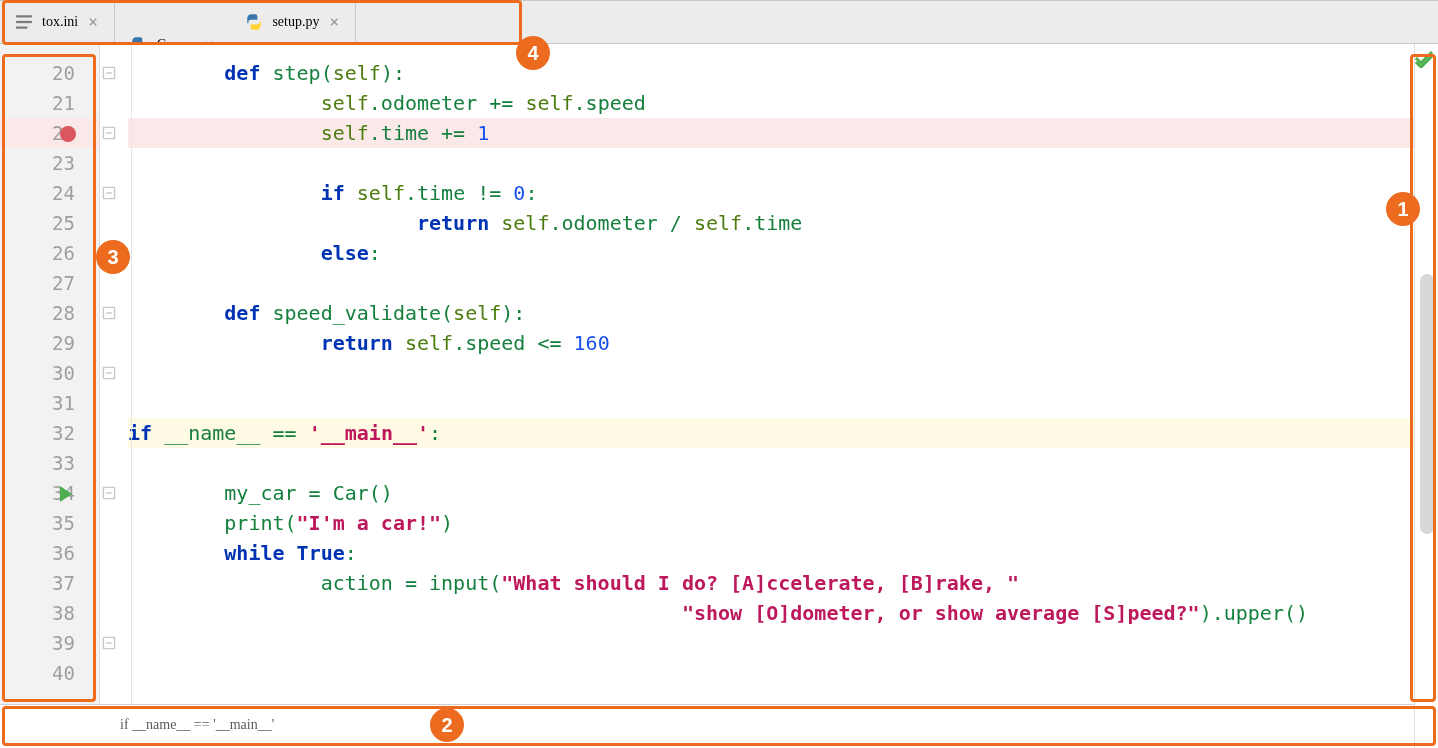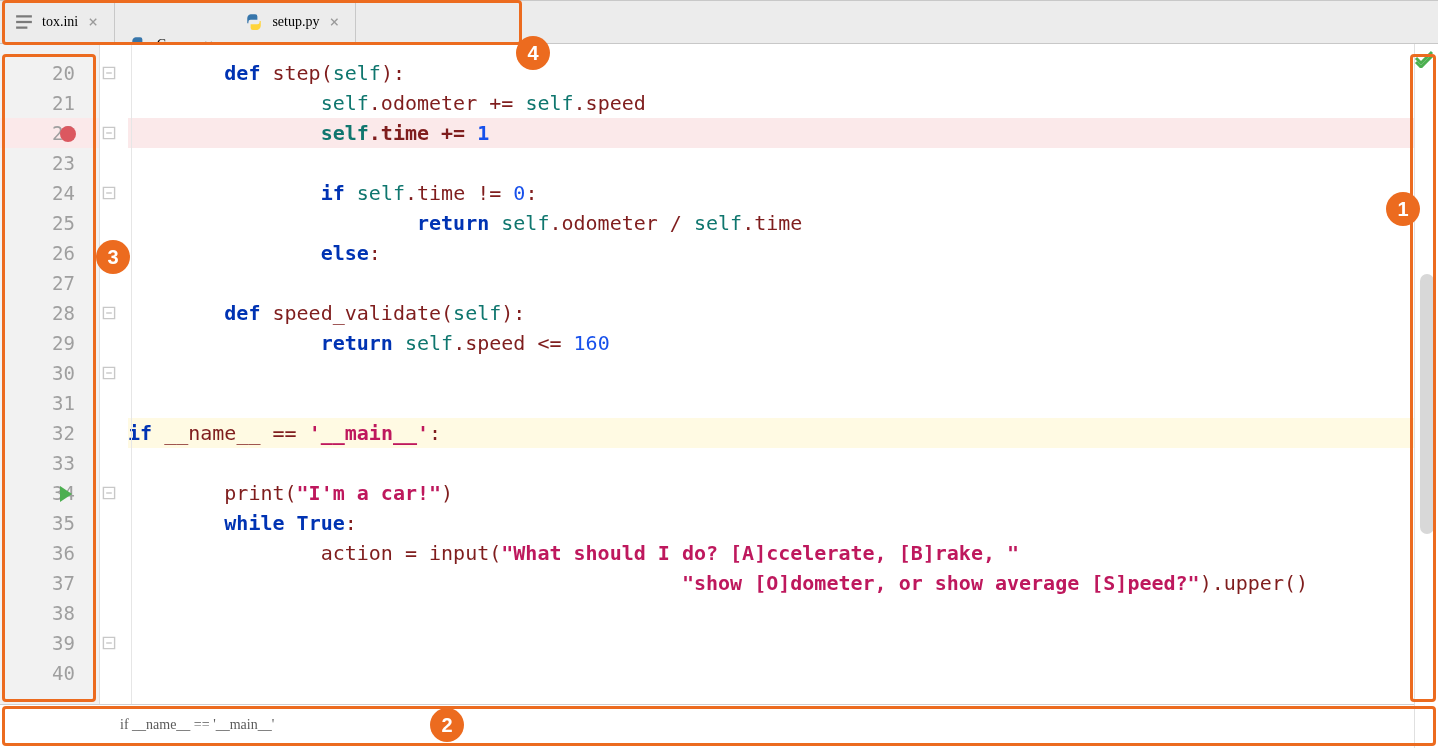--- a/index.html
+++ b/index.html
@@ -104,27 +104,27 @@
     padding-top: 14px;
     position: relative;
     overflow: hidden;
   }
   .code-line {
     height: 30px;
     line-height: 30px;
     white-space: pre;
     padding-left: 0;
   }
-  .bg-bp { background: #fbe9ea; font-weight: bold; }
+  .bg-bp { background: #fbe9ea; }
   .bg-caret { background: #fffae3; }
   .kw { color: #0033b3; font-weight: bold; }
-  .selfc { color: #0f766e; }
+  .selfc { color: #4d7c0f; }
   .num { color: #1750eb; }
   .str { color: #be185d; font-weight: bold; }
-  .plain { color: #7f1d1d; }
+  .plain { color: #15803d; }
   .right-margin {
     position: absolute;
     right: 0;
     top: 44px;
     bottom: 0;
     width: 24px;
     background: #ffffff;
     border-left: 1px solid #e0e0e0;
   }
   .track {
@@ -308,20 +308,21 @@
       <div class="code-line"><span class="plain">&nbsp;&nbsp;&nbsp;&nbsp;&nbsp;&nbsp;&nbsp;&nbsp;&nbsp;&nbsp;&nbsp;&nbsp;&nbsp;&nbsp;&nbsp;&nbsp;</span><span class="kw">if</span><span class="plain"> </span><span class="selfc">self</span><span class="plain">.time != </span><span class="num">0</span><span class="plain">:</span></div>
       <div class="code-line"><span class="plain">&nbsp;&nbsp;&nbsp;&nbsp;&nbsp;&nbsp;&nbsp;&nbsp;&nbsp;&nbsp;&nbsp;&nbsp;&nbsp;&nbsp;&nbsp;&nbsp;&nbsp;&nbsp;&nbsp;&nbsp;&nbsp;&nbsp;&nbsp;&nbsp;</span><span class="kw">return</span><span class="plain"> </span><span class="selfc">self</span><span class="plain">.odometer / </span><span class="selfc">self</span><span class="plain">.time</span></div>
       <div class="code-line"><span class="plain">&nbsp;&nbsp;&nbsp;&nbsp;&nbsp;&nbsp;&nbsp;&nbsp;&nbsp;&nbsp;&nbsp;&nbsp;&nbsp;&nbsp;&nbsp;&nbsp;</span><span class="kw">else</span><span class="plain">:</span></div>
       <div class="code-line"></div>
       <div class="code-line"><span class="plain">&nbsp;&nbsp;&nbsp;&nbsp;&nbsp;&nbsp;&nbsp;&nbsp;</span><span class="kw">def</span><span class="plain"> speed_validate(</span><span class="selfc">self</span><span class="plain">):</span></div>
       <div class="code-line"><span class="plain">&nbsp;&nbsp;&nbsp;&nbsp;&nbsp;&nbsp;&nbsp;&nbsp;&nbsp;&nbsp;&nbsp;&nbsp;&nbsp;&nbsp;&nbsp;&nbsp;</span><span class="kw">return</span><span class="plain"> </span><span class="selfc">self</span><span class="plain">.speed &lt;= </span><span class="num">160</span></div>
       <div class="code-line"></div>
       <div class="code-line"></div>
       <div class="code-line bg-caret"><span class="kw">if</span><span class="plain"> __name__ == </span><span class="str">'__main__'</span><span class="plain">:</span></div>
       <div class="code-line"></div>
+      <div class="code-line"><span class="plain">&nbsp;&nbsp;&nbsp;&nbsp;&nbsp;&nbsp;&nbsp;&nbsp;</span><span class="plain">my_car = Car()</span></div>
       <div class="code-line"><span class="plain">&nbsp;&nbsp;&nbsp;&nbsp;&nbsp;&nbsp;&nbsp;&nbsp;</span><span class="plain">print(</span><span class="str">"I'm a car!"</span><span class="plain">)</span></div>
       <div class="code-line"><span class="plain">&nbsp;&nbsp;&nbsp;&nbsp;&nbsp;&nbsp;&nbsp;&nbsp;</span><span class="kw">while</span><span class="plain"> </span><span class="kw">True</span><span class="plain">:</span></div>
       <div class="code-line"><span class="plain">&nbsp;&nbsp;&nbsp;&nbsp;&nbsp;&nbsp;&nbsp;&nbsp;&nbsp;&nbsp;&nbsp;&nbsp;&nbsp;&nbsp;&nbsp;&nbsp;</span><span class="plain">action = input(</span><span class="str">"What should I do? [A]ccelerate, [B]rake, "</span></div>
       <div class="code-line"><span class="plain">&nbsp;&nbsp;&nbsp;&nbsp;&nbsp;&nbsp;&nbsp;&nbsp;&nbsp;&nbsp;&nbsp;&nbsp;&nbsp;&nbsp;&nbsp;&nbsp;&nbsp;&nbsp;&nbsp;&nbsp;&nbsp;&nbsp;&nbsp;&nbsp;&nbsp;&nbsp;&nbsp;&nbsp;&nbsp;&nbsp;&nbsp;&nbsp;&nbsp;&nbsp;&nbsp;&nbsp;&nbsp;&nbsp;&nbsp;&nbsp;&nbsp;&nbsp;&nbsp;&nbsp;&nbsp;&nbsp;</span><span class="str">"show [O]dometer, or show average [S]peed?"</span><span class="plain">).upper()</span></div>
     </div>
 </div>
 
 <div class="right-margin">
   <div class="track"></div>
 </div>

